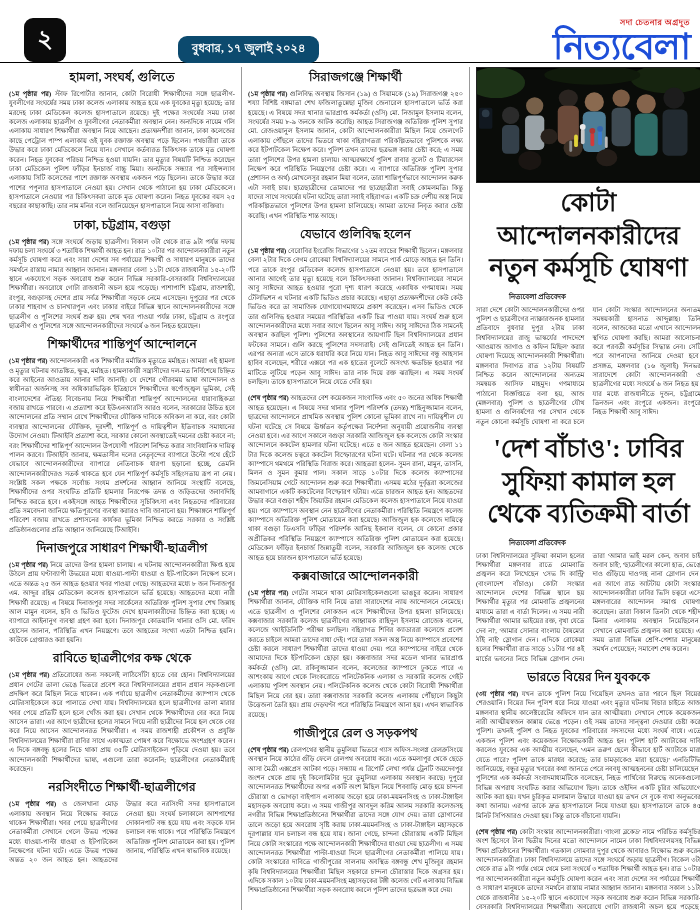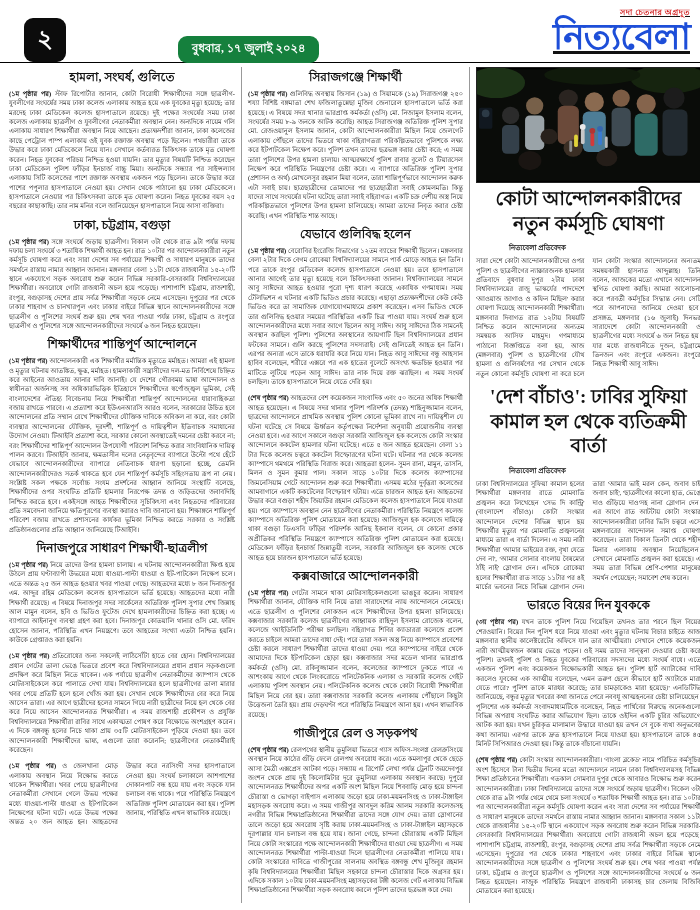--- a/index.html
+++ b/index.html
@@ -8,37 +8,37 @@
     font-family:"Liberation Serif","DejaVu Serif",serif;color:#111;overflow:hidden;
   }
   
   .masthead{position:relative;height:62px;border-bottom:1.5px solid #000;}
   .pagenum-box{
     position:absolute;left:24px;top:18px;width:42px;height:44px;background:#0c0c0c;
     border-radius:9px;color:#fff;display:flex;align-items:center;justify-content:center;
     font-size:24px;font-weight:bold;
   }
   .date-pill{
-    position:absolute;left:178px;top:36px;background:#15803d;color:#fff;
+    position:absolute;left:178px;top:36px;background:#0c4a6e;color:#fff;
     border-radius:9px;padding:4px 14px;font-size:11.5px;font-weight:bold;white-space:nowrap;
   }
-  .logo-wrap{position:absolute;right:10px;top:6px;text-align:right;width:220px;text-decoration:underline;}
+  .logo-wrap{position:absolute;right:10px;top:16px;text-align:right;width:220px;}
   .logo-tagline{color:#d21f1f;font-size:8px;font-weight:bold;letter-spacing:.5px;}
   .logo-title{font-size:36px;font-weight:bold;line-height:1;letter-spacing:-1px;color:#1d4ed8;}
   
   .cols{display:grid;grid-template-columns:226px 222px 232px;column-gap:6px;padding:4px 7px 0 9px;}
   .col{min-width:0;}
   .col + .col{border-left:1px solid #999;padding-left:6px;}
   
   .article{margin-bottom:7px;}
   .headline{
     font-weight:bold;text-align:center;font-size:12px;line-height:1.25;margin:3px 0 4px;
     font-family:"Liberation Serif","DejaVu Serif",serif;
   }
-  .headline.big{font-size:19px;line-height:1.3;margin:4px 0 6px;}
+  .headline.big{font-size:25px;line-height:1.3;margin:4px 0 6px;}
   .byline{font-size:7px;font-weight:bold;margin:0 0 2px;padding-left:33px;}
   .body{
     font-size:6.6px;line-height:1.42;text-align:justify;text-justify:inter-word;
     word-break:break-word;hyphens:auto;
   }
   .body .lead{font-weight:bold;}
   .twocol{column-count:2;column-gap:8px;}
   
   .photo{width:100%;height:116px;display:block;border:1px solid #222;box-sizing:border-box;background:#000;margin-bottom:2px;}
 </style>
@@ -73,23 +73,25 @@
       </div>
       <div class="article">
         <div class="headline">শিক্ষার্থীদের শান্তিপূর্ণ আন্দোলনে</div>
         <div class="body"><span class="lead">(১ম পৃষ্ঠার পর)</span> <span>আন্দোলনকারী এক শিক্ষার্থীর মর্মান্তিক মৃত্যুতে মর্মাহত। আমরা এই হামলা ও মৃত্যুর ঘটনায় আতঙ্কিত, ক্ষুব্ধ, মর্মাহত। হামলাকারী সন্ত্রাসীদের দল-মত নির্বিশেষে চিহ্নিত করে আইনের আওতায় আনার দাবি জানাই। যে দেশের গৌরবময় ভাষা আন্দোলন ও স্বাধীনতা অর্জনসহ সব অধিকারভিত্তিক ইতিহাসে শিক্ষার্থীদের স্বর্ণোজ্জ্বল ভূমিকা, সেই বাংলাদেশের ঐতিহ্য বিবেচনায় নিয়ে শিক্ষার্থীরা শান্তিপূর্ণ আন্দোলনের ধারাবাহিকতা বজায় রাখতে পারবে। এ প্রত্যাশা করে ইউএনআরসি আরও বলেন, সরকারের উচিত হবে আন্দোলনের প্রতি সম্মান রেখে শিক্ষার্থীদের যৌক্তিক দাবিকে অবিকল না করে, বরং কোটা ব্যবস্থার আন্দোলনের যৌক্তিক, দূরদর্শী, শান্তিপূর্ণ ও দায়িত্বশীল ইতিবাচক সমাধানের উদ্যোগ নেওয়া। টিআইবি প্রত্যাশা করে, সরকার কোনো অবস্থাতেই দমনের চেষ্টা করবে না; বরং শিক্ষার্থীদের শান্তিপূর্ণ আন্দোলন উপযোগী পরিবেশ নিশ্চিত করার সাংবিধানিক দায়িত্ব পালন করবে। টিআইবি জানায়, ক্ষমতাসীন দলের নেতৃবৃন্দের ব্যাপারে উল্টো পথে হেঁটে যেভাবে আন্দোলনকারীদের ব্যাপারে নেতিবাচক ধারণা ছড়ানো হচ্ছে, তেমনি আন্দোলনকারীদেরও সতর্ক থাকতে হবে যেন শান্তিপূর্ণ কর্মসূচি সহিংসতায় রূপ না নেয়। সংশ্লিষ্ট সকল পক্ষকে সর্বোচ্চ সংযম প্রদর্শনের আহ্বান জানিয়ে সংস্থাটি বলেছে, শিক্ষার্থীদের ওপর সংঘটিত প্রতিটি হামলার নিরপেক্ষ তদন্ত ও জড়িতদের জবাবদিহি নিশ্চিত করতে হবে। একইসঙ্গে আহত শিক্ষার্থীদের সুচিকিৎসা এবং নিহতদের পরিবারের প্রতি সমবেদনা জানিয়ে ক্ষতিপূরণের ব্যবস্থা করারও দাবি জানানো হয়। শিক্ষাঙ্গনে শান্তিপূর্ণ পরিবেশ বজায় রাখতে প্রশাসনের কার্যকর ভূমিকা নিশ্চিত করতে সরকার ও সংশ্লিষ্ট প্রতিষ্ঠানগুলোর প্রতি আহ্বান জানিয়েছে টিআইবি।</span></div>
       </div>
       <div class="article">
         <div class="headline">দিনাজপুরে সাধারণ শিক্ষার্থী-ছাত্রলীগ</div>
         <div class="body"><span class="lead">(১ম পৃষ্ঠার পর)</span> <span>নিয়ে তাদের উপর হামলা চালায়। এ ঘটনায় আন্দোলনকারীরা ক্ষিপ্ত হয়ে উঠলে প্রায় ঘণ্টাব্যাপী উভয়ের মধ্যে ধাওয়া-পাল্টা ধাওয়া ও ইট-পাটকেল নিক্ষেপ চলে। এতে অন্তত ২৫ জন আহত হওয়ার খবর পাওয়া গেছে। আহতদের মধ্যে ৮ জন দিনাজপুর এম. আব্দুর রহিম মেডিকেল কলেজ হাসপাতালে ভর্তি হয়েছে। আহতদের মধ্যে নারী শিক্ষার্থী রয়েছে। এ বিষয়ে দিনাজপুর সদর সার্কেলের অতিরিক্ত পুলিশ সুপার শেখ জিন্নাহ আল মামুন বলেন, ছবি ও ভিডিও ফুটেজ দেখে হামলাকারীদের চিহ্নিত করা হচ্ছে। এ ব্যাপারে আইনানুগ ব্যবস্থা গ্রহণ করা হবে। দিনাজপুর কোতয়ালি থানার ওসি মো. ফরিদ হোসেন জানান, পরিস্থিতি এখন নিয়ন্ত্রণে। তবে আহতের সংখ্যা এতটা নিশ্চিত হয়নি। কাউকে গ্রেপ্তারও করা হয়নি।</span></div>
       </div>
       <div class="article">
+        <div class="headline">রাবিতে ছাত্রলীগের কক্ষ থেকে</div>
         <div class="body"><span class="lead">(১ম পৃষ্ঠার পর)</span> <span>প্রতিরোধের জন্য সকলেই লাঠিসোঁটা হাতে বের হোন। বিশ্ববিদ্যালয়ের প্রধান গেটের তালা ভেঙে ভিতরে প্রবেশ করে বিশ্ববিদ্যালয়ের প্রধান প্রধান সড়কগুলো প্রদক্ষিণ করে মিছিল নিতে থাকেন। এক পর্যায়ে ছাত্রলীগ নেতাকর্মীদের ক্যাম্পাস থেকে মোটরসাইকেলে করে পালাতে দেখা যায়। বিশ্ববিদ্যালয়ের হলে ছাত্রলীগের তালা মারার খবর পেয়ে প্রতিটি হলে হলে খোঁজ করা হয়। সেখান থেকে শিক্ষার্থীদের বের করে নিয়ে আসেন তারা। এর আগে ছাত্রীদের হলের সামনে গিয়ে নারী ছাত্রীদের নিয়ে হল থেকে বের করে নিয়ে আসেন আন্দোলনরত শিক্ষার্থীরা। এ সময় রাজশাহী প্রকৌশল ও প্রযুক্তি বিশ্ববিদ্যালয়ের শিক্ষার্থীরা রাবির সাথে একাত্মতা পোষণ করে বিক্ষোভে অংশগ্রহণ করেন। এ দিকে বঙ্গবন্ধু হলের নিচে থাকা প্রায় ৩৫টি মোটরসাইকেল পুড়িয়ে দেওয়া হয়। তবে আন্দোলনকারী শিক্ষার্থীদের ভাষ্য, এগুলো তারা করেননি; ছাত্রলীগের নেতাকর্মীরাই করেছেন।</span></div>
       </div>
       <div class="article">
+        <div class="headline">নরসিংদীতে শিক্ষার্থী-ছাত্রলীগের</div>
         <div class="body twocol"><span class="lead">(১ম পৃষ্ঠার পর)</span> <span>ও জেলখানা মোড় এলাকায় অবস্থান নিয়ে বিক্ষোভ করতে থাকেন শিক্ষার্থীরা। খবর পেয়ে ছাত্রলীগের নেতাকর্মীরা সেখানে গেলে উভয় পক্ষের মধ্যে ধাওয়া-পাল্টা ধাওয়া ও ইটপাটকেল নিক্ষেপের ঘটনা ঘটে। এতে উভয় পক্ষের অন্তত ২০ জন আহত হন। আহতদের উদ্ধার করে নরসিংদী সদর হাসপাতালে নেওয়া হয়। সংঘর্ষ চলাকালে আশপাশের দোকানপাট বন্ধ হয়ে যায় এবং সড়কে যান চলাচল বন্ধ থাকে। পরে পরিস্থিতি নিয়ন্ত্রণে অতিরিক্ত পুলিশ মোতায়েন করা হয়। পুলিশ জানায়, পরিস্থিতি এখন স্বাভাবিক রয়েছে।</span></div>
       </div>
     </div>
 
     <div class="col">
       <div class="article">
         <div class="headline">সিরাজগঞ্জে শিক্ষার্থী</div>
         <div class="body"><span class="lead">(১ম পৃষ্ঠার পর)</span> <span>গুলিবিদ্ধ অবস্থায় জিসান (১৯) ও সিয়ামকে (১৯) সিরাজগঞ্জ ২৫০ শয্যা বিশিষ্ট বঙ্গমাতা শেখ ফজিলাতুন্নেছা মুজিব জেনারেল হাসপাতালে ভর্তি করা হয়েছে। এ বিষয়ে সদর থানার ভারপ্রাপ্ত কর্মকর্তা (ওসি) মো. নিজামুল ইসলাম বলেন, সংঘর্ষের সময় ৮-৯ জনকে আটক করেছি। আহত সিরাজগঞ্জ অতিরিক্ত পুলিশ সুপার মো. রেজওয়ানুল ইসলাম জানান, কোটা আন্দোলনকারীরা মিছিল নিয়ে জেলগেট এলাকায় পৌঁছলে তাদের ভিতরে থাকা বহিরাগতরা পরিকল্পিতভাবে পুলিশকে লক্ষ্য করে ইটপাটকেল নিক্ষেপ করে। পুলিশ তখন তাদের ছত্রভঙ্গ করার চেষ্টা করে; এ সময় তারা পুলিশের উপর হামলা চালায়। আত্মরক্ষার্থে পুলিশ রাবার বুলেট ও টিয়ারসেল নিক্ষেপ করে পরিস্থিতি নিয়ন্ত্রণের চেষ্টা করে। এ ব্যাপারে অতিরিক্ত পুলিশ সুপার (প্রশাসন ও অর্থ) মোখলেসুর রহমান মিয়া বলেন, তারা শান্তিপূর্ণভাবে আন্দোলন করুক এটা সবাই চায়। ছাত্রছাত্রীদের তোমাদের পর ছাত্রছাত্রীরা সবাই কোমলমতি। কিন্তু যাদের সাথে সংঘর্ষের ঘটনা ঘটেছে তারা সবাই বহিরাগত। একটি চক্র দেশীয় অস্ত্র নিয়ে পরিকল্পিতভাবে পুলিশের উপর হামলা চালিয়েছে। আমরা তাদের নিবৃত করার চেষ্টা করেছি। এখন পরিস্থিতি শান্ত আছে।</span></div>
       </div>
       <div class="article">

